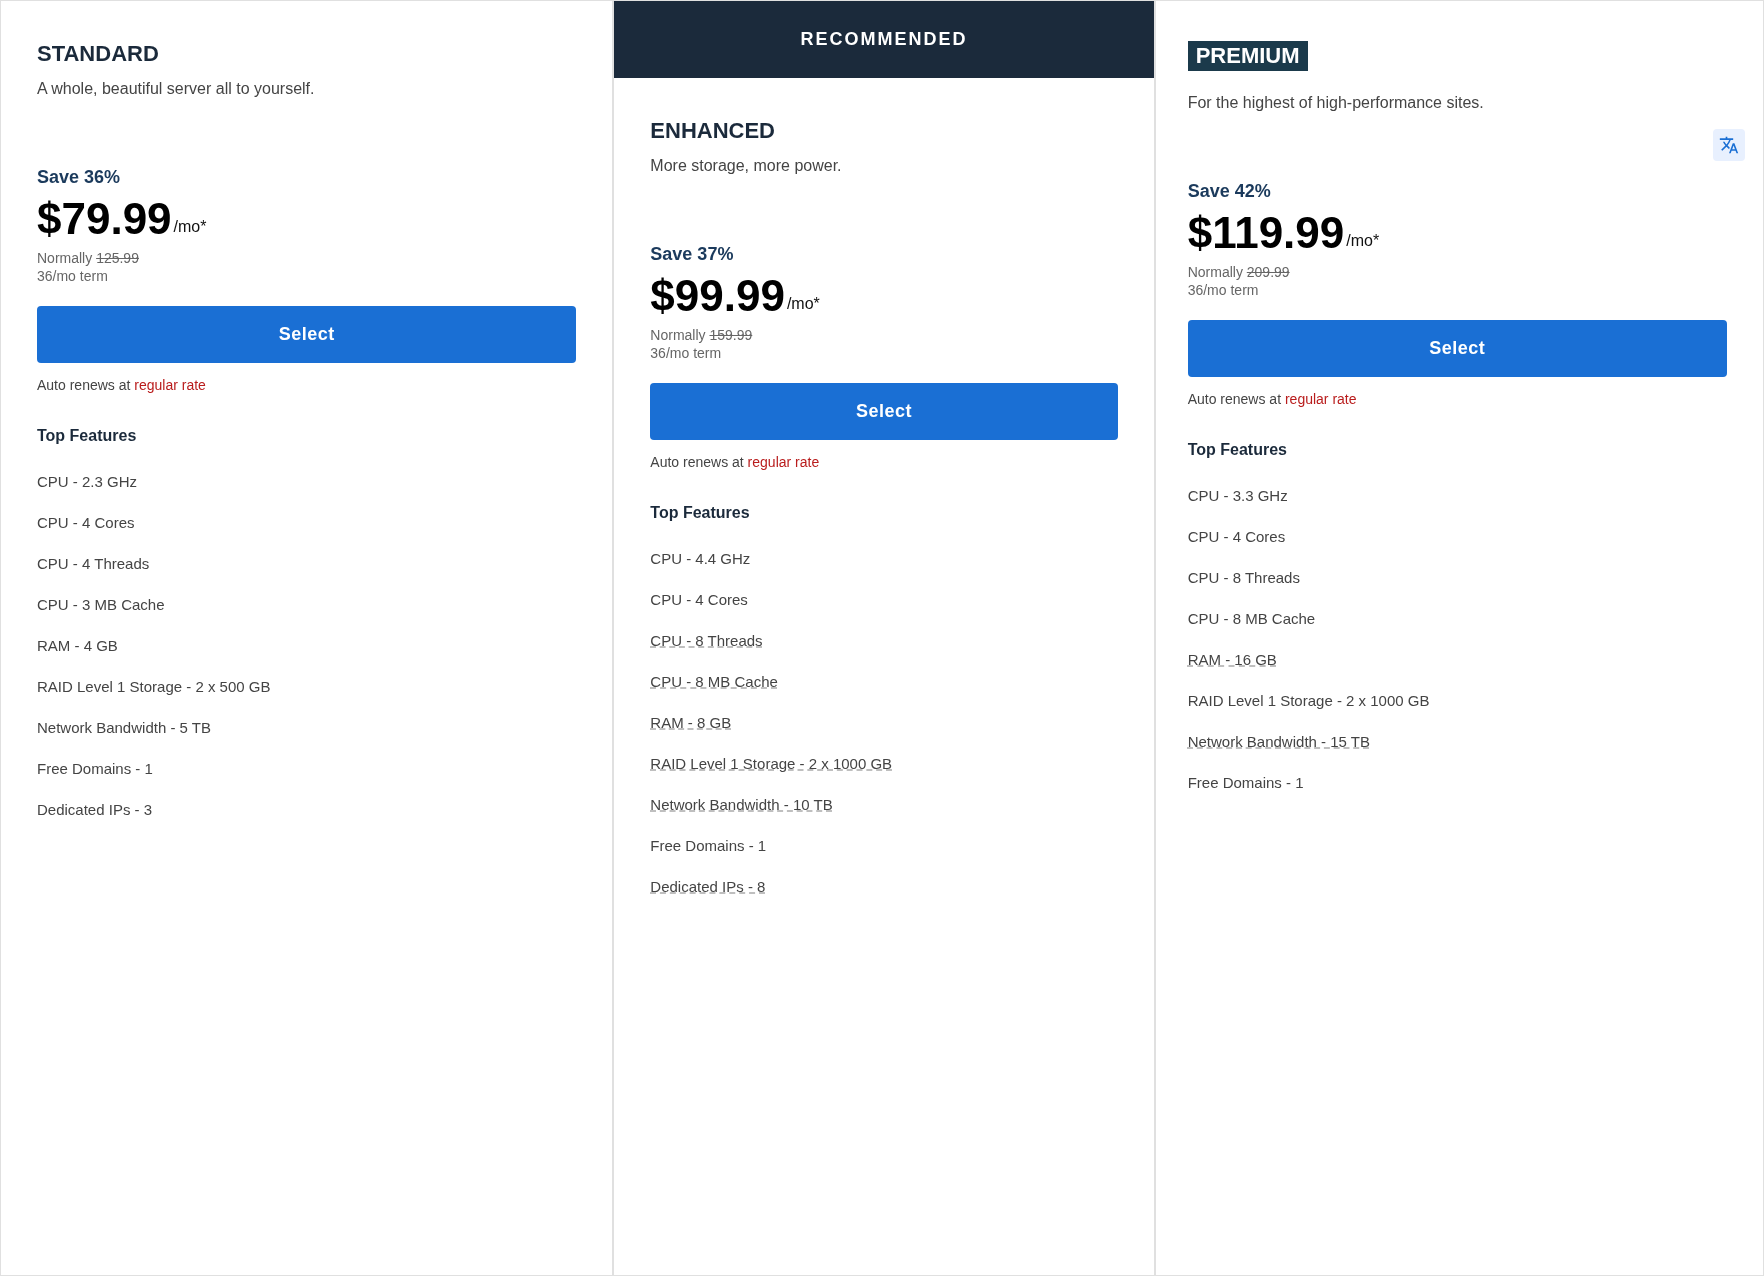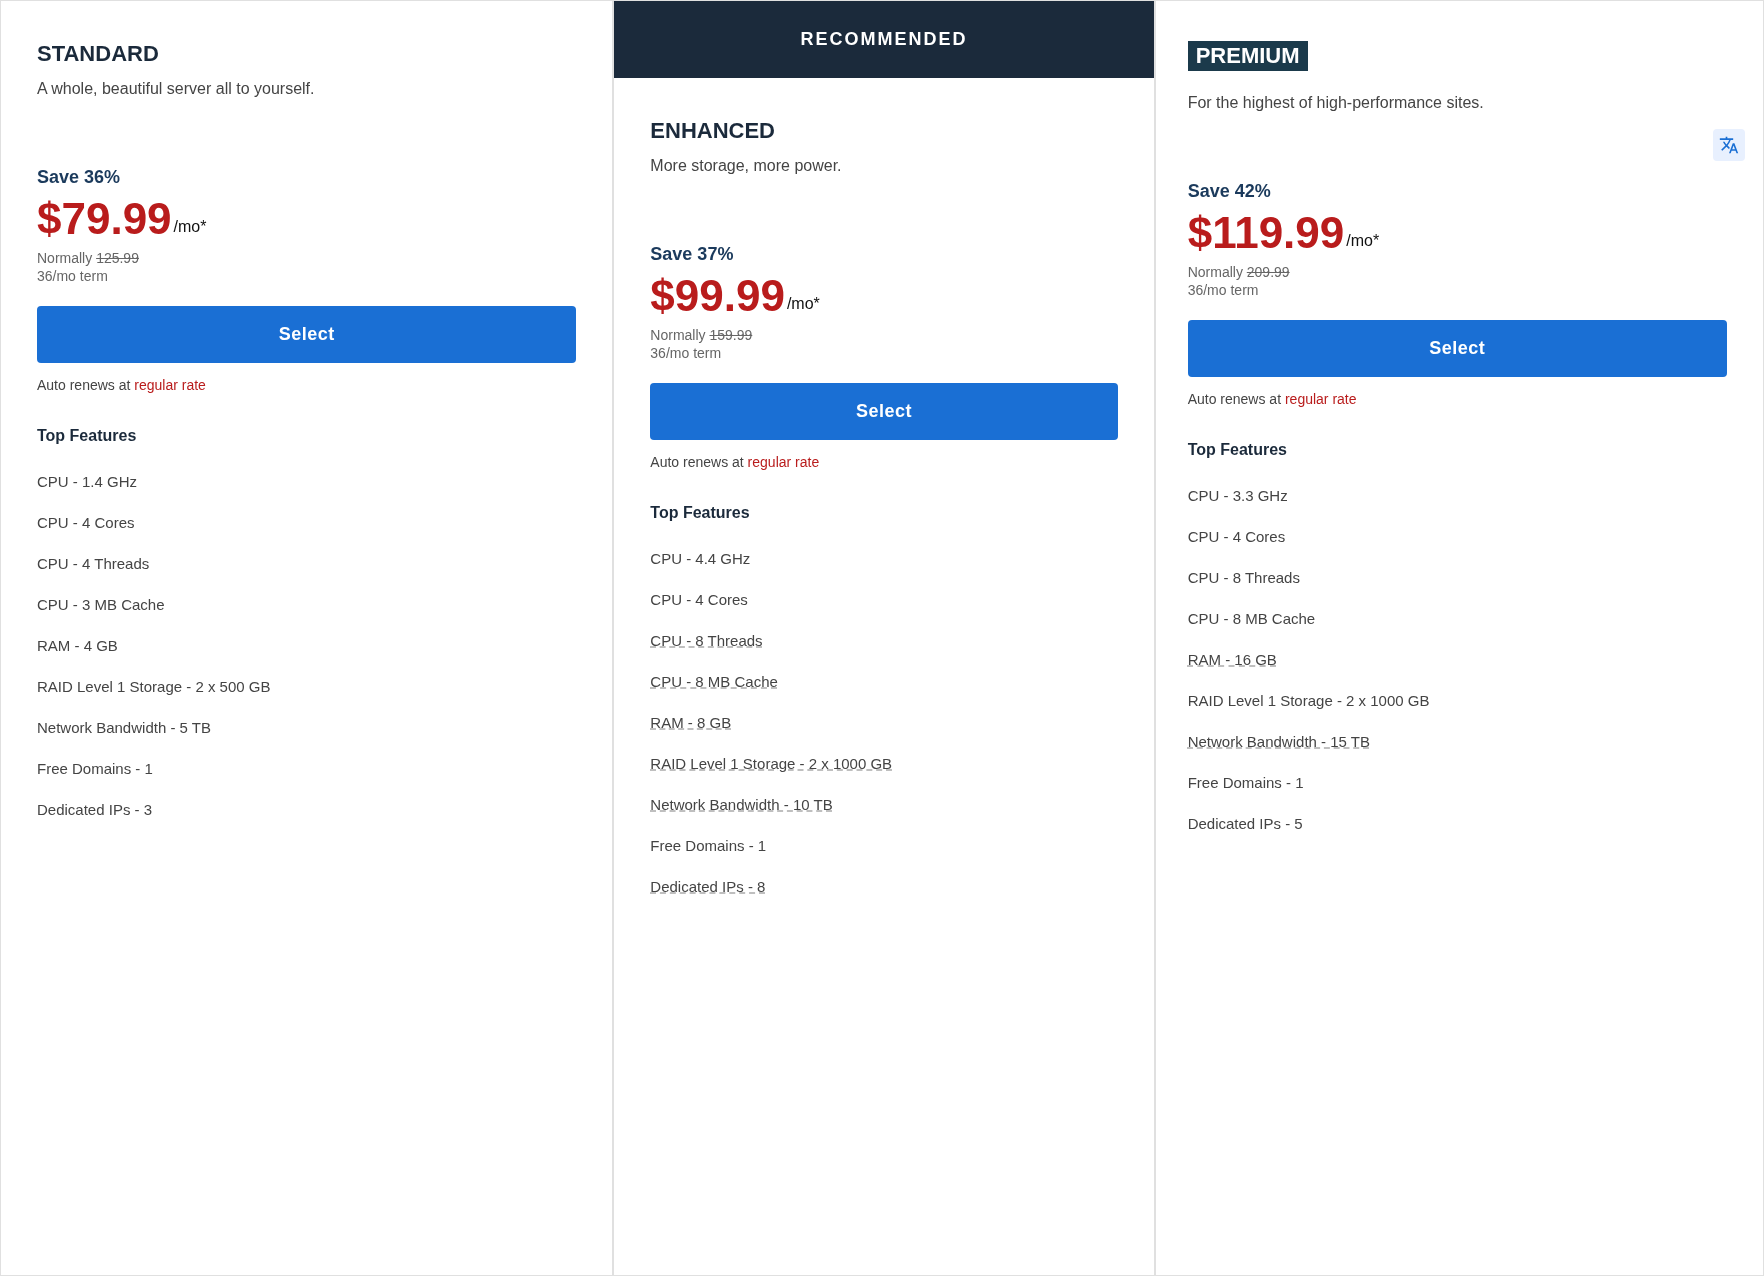--- a/index.html
+++ b/index.html
@@ -73,21 +73,21 @@
       margin-bottom: 6px;
     }
     .price-row {
       display: flex;
       align-items: flex-end;
       margin-bottom: 6px;
     }
     .price-main {
       font-size: 44px;
       font-weight: 700;
-      color: #b91c1c;
+      color: #000000;
     }
     .price-suffix {
       font-size: 16px;
       color: #111;
       font-weight: 400;
       margin-bottom: 8px;
       margin-left: 2px;
     }
     .price-normal {
       font-size: 14px;
@@ -174,21 +174,21 @@
     <div class="price-normal">
       Normally <s>125.99</s>
     </div>
     <div class="price-term">36/mo term</div>
     <button class="select-btn">Select</button>
     <div class="auto-renew">
       <span>Auto renews at</span> <a href="#">regular rate</a>
     </div>
     <div class="top-features-label">Top Features</div>
     <div>
-      <div class="feature-item">CPU - 1.4 GHz</div>
+      <div class="feature-item">CPU - 2.3 GHz</div>
       <div class="feature-item">CPU - 4 Cores</div>
       <div class="feature-item">CPU - 4 Threads</div>
       <div class="feature-item">CPU - 3 MB Cache</div>
       <div class="feature-item">RAM - 4 GB</div>
       <div class="feature-item">RAID Level 1 Storage - 2 x 500 GB</div>
       <div class="feature-item">Network Bandwidth - 5 TB</div>
       <div class="feature-item">Free Domains - 1</div>
       <div class="feature-item">Dedicated IPs - 3</div>
     </div>
   </div>
@@ -247,21 +247,20 @@
     <div class="top-features-label">Top Features</div>
     <div>
       <div class="feature-item">CPU - 3.3 GHz</div>
       <div class="feature-item">CPU - 4 Cores</div>
       <div class="feature-item">CPU - 8 Threads</div>
       <div class="feature-item">CPU - 8 MB Cache</div>
       <div class="feature-item underlined">RAM - 16 GB</div>
       <div class="feature-item">RAID Level 1 Storage - 2 x 1000 GB</div>
       <div class="feature-item underlined">Network Bandwidth - 15 TB</div>
       <div class="feature-item">Free Domains - 1</div>
-      <div class="feature-item">Dedicated IPs - 5</div>
     </div>
 
     <div class="translate-icon" style="position:absolute; top:128px; right:18px;">
       <svg width="20" height="20" viewBox="0 0 24 24" fill="#1a6fd4">
           <path d="M12.87 15.07l-2.54-2.51.03-.03c1.74-1.94 2.98-4.17 3.71-6.53H17V4h-7V2H8v2H1v1.99h11.17C11.5 7.92 10.44 9.75 9 11.35 8.07 10.32 7.3 9.19 6.69 8h-2c.73 1.63 1.73 3.17 2.98 4.56l-5.09 5.02L4 19l5-5 3.11 3.11.76-2.04zM18.5 10h-2L12 22h2l1.12-3h4.75L21 22h2l-4.5-12zm-2.62 7l1.62-4.33L19.12 17h-3.24z"></path>
         </svg>
     </div>
   </div>
 
 </div>

